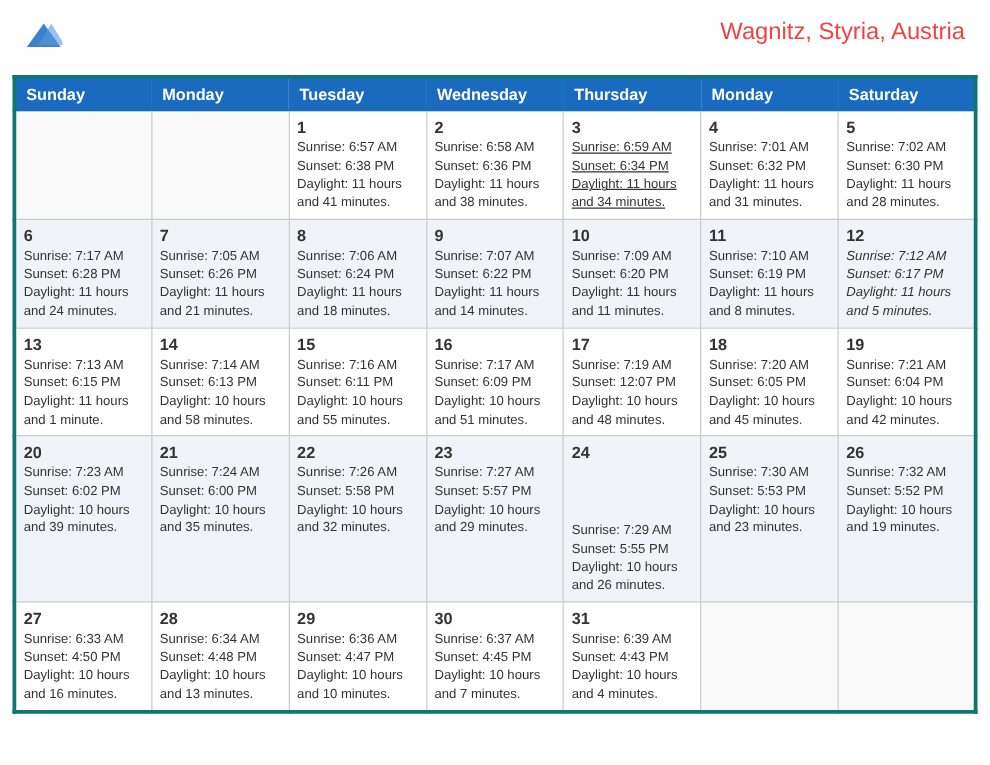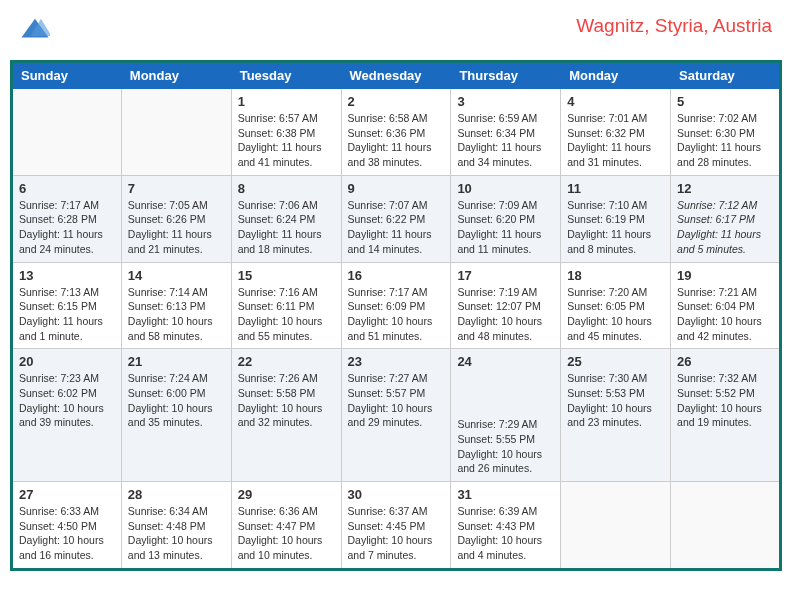--- a/index.html
+++ b/index.html
@@ -138,21 +138,21 @@
 Daylight: 11 hours and 41 minutes.</div>
         </td>
         <td>
           <span class="day-number">2</span>
           <div class="day-info" style="white-space: pre-line;">Sunrise: 6:58 AM
 Sunset: 6:36 PM
 Daylight: 11 hours and 38 minutes.</div>
         </td>
         <td>
           <span class="day-number">3</span>
-          <div class="day-info" style="white-space: pre-line;">Sunrise: 6:59 AM
+          <div class="day-info" style="white-space: pre-line; text-decoration: underline;">Sunrise: 6:59 AM
 Sunset: 6:34 PM
 Daylight: 11 hours and 34 minutes.</div>
         </td>
         <td>
           <span class="day-number">4</span>
           <div class="day-info" style="white-space: pre-line;">Sunrise: 7:01 AM
 Sunset: 6:32 PM
 Daylight: 11 hours and 31 minutes.</div>
         </td>
         <td>

